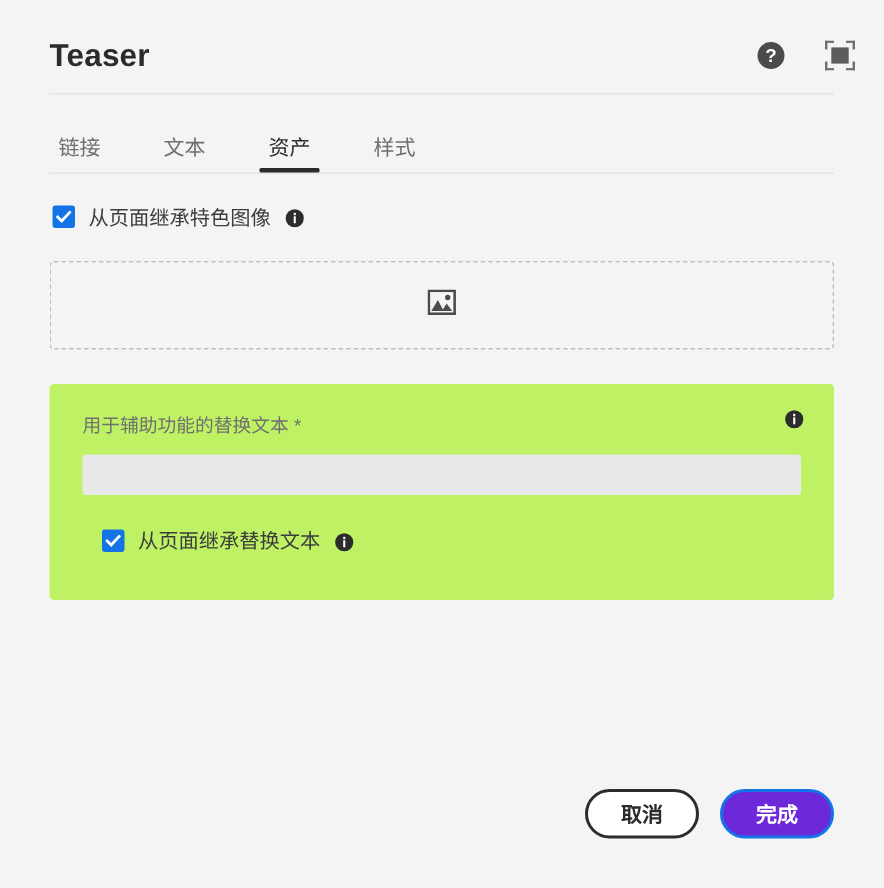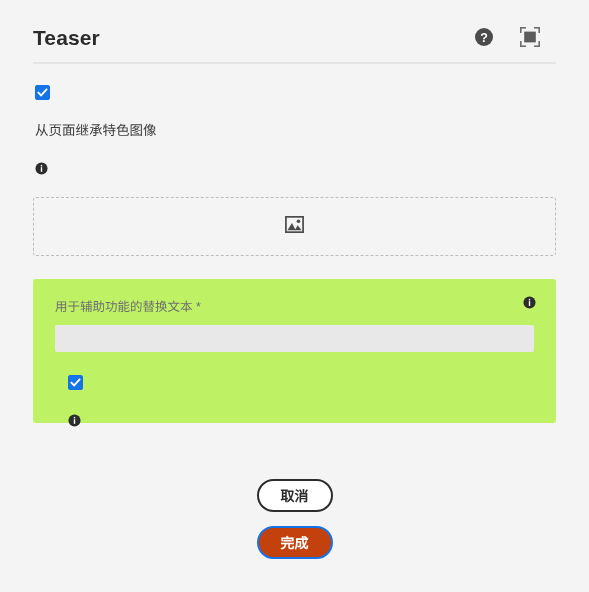--- a/index.html
+++ b/index.html
@@ -24,21 +24,21 @@
     box-sizing: border-box;
     display: flex;
     flex-direction: column;
   }
 
   
   .dialog-header {
     display: flex;
     align-items: center;
     justify-content: space-between;
-    padding: 26px 44px 0 33px;
+    padding: 26px 14px 0 33px;
     height: 48px;
     box-sizing: border-box;
   }
   .dialog-title {
     font-size: 21px;
     font-weight: bold;
     letter-spacing: 0.1px;
     color: #2b2b2b;
     line-height: 1;
   }
@@ -109,23 +109,22 @@
   
   .dialog-body {
     padding: 0 33px;
     flex: 1;
     position: relative;
   }
 
   
   .check-row {
     display: flex;
-    align-items: flex-start;
-    gap: 24px;
-    flex-direction: column;
+    align-items: flex-end;
+    gap: 9px;
   }
   .checkbox {
     width: 15px;
     height: 15px;
     border-radius: 2px;
     box-sizing: border-box;
     flex: none;
     display: flex;
     align-items: center;
     justify-content: center;
@@ -217,42 +216,41 @@
     padding-left: 2px;
   }
 
   
   .dialog-footer {
     display: flex;
     justify-content: flex-end;
     align-items: center;
     gap: 14px;
     padding: 0 33px 33px 33px;
-    flex-direction: column;
   }
   .btn {
     font-family: inherit;
     font-size: 14px;
     font-weight: bold;
     border-radius: 18px;
     height: 33px;
     min-width: 76px;
     padding: 0 20px;
     cursor: pointer;
     box-sizing: border-box;
     line-height: 1;
     white-space: nowrap;
   }
   .btn-cancel {
     background: #ffffff;
     border: 2px solid #2c2c2c;
     color: #2c2c2c;
   }
   .btn-primary {
-    background: #c2410c;
+    background: #6d28d9;
     border: 2px solid #1473e6;
     color: #ffffff;
   }
 </style>
 </head>
 <body>
 
 <div class="dialog">
 
   <div class="dialog-header">
@@ -276,20 +274,26 @@
             <rect x="14" y="18.4" width="6" height="1.6"></rect>
               <rect x="18.4" y="14" width="1.6" height="6"></rect>
           </g>
           <rect x="4.2" y="4.6" width="11.6" height="10.8" fill="#5c5c5c"></rect>
         </svg>
       </button>
     </div>
   </div>
   <div class="header-rule"></div>
 
+  <div class="tabs">
+    <div class="tab">链接</div>
+    <div class="tab">文本</div>
+    <div class="tab active">资产</div>
+    <div class="tab">样式</div>
+  </div>
   <div class="tabs-rule"></div>
 
   <div class="dialog-body">
 
     <div class="check-row row-inherit-featured">
       <span class="checkbox checked">
         <svg width="11" height="11" viewBox="0 0 12 12">
           <path d="M1.6 6.2 L4.5 9.1 L10.3 2.8" stroke="#ffffff" stroke-width="2" fill="none" stroke-linecap="square"></path>
         </svg>
       </span>
@@ -325,20 +329,21 @@
 
       <div class="alt-label">用于辅助功能的替换文本 *</div>
       <input class="alt-input" type="text" disabled="" placeholder="" style="">
 
       <div class="check-row row-inherit-alt">
         <span class="checkbox checked">
           <svg width="11" height="11" viewBox="0 0 12 12">
             <path d="M1.6 6.2 L4.5 9.1 L10.3 2.8" stroke="#ffffff" stroke-width="2" fill="none" stroke-linecap="square"></path>
           </svg>
         </span>
+        <span class="check-label">从页面继承替换文本</span>
         <span class="info-icon">
           <svg width="13" height="13" viewBox="0 0 14 14">
             <circle cx="7" cy="7" r="6.5" fill="#2c2c2c"></circle>
             <rect x="6.25" y="5.6" width="1.5" height="5" fill="#ffffff"></rect>
             <rect x="6.25" y="3.1" width="1.5" height="1.7" fill="#ffffff"></rect>
           </svg>
         </span>
       </div>
     </div>
 

